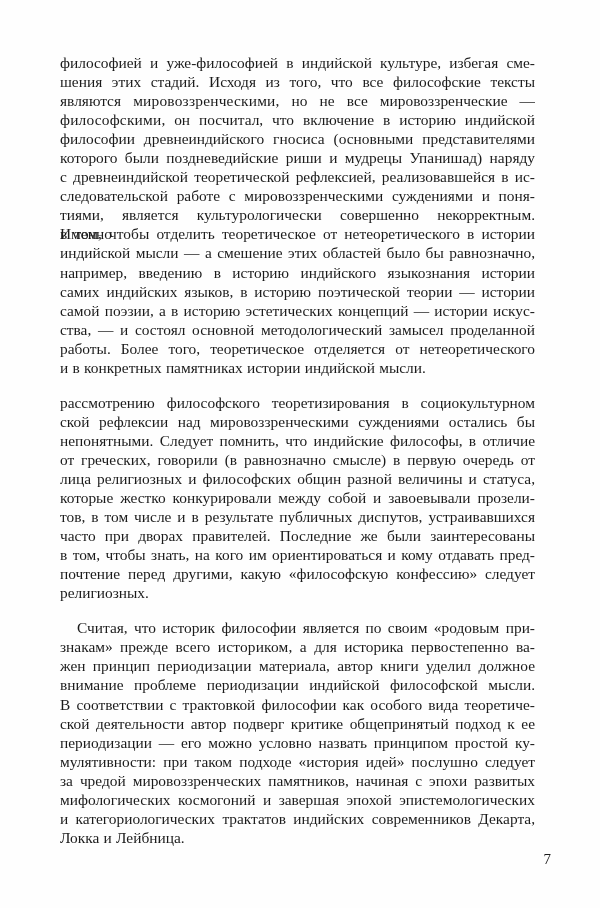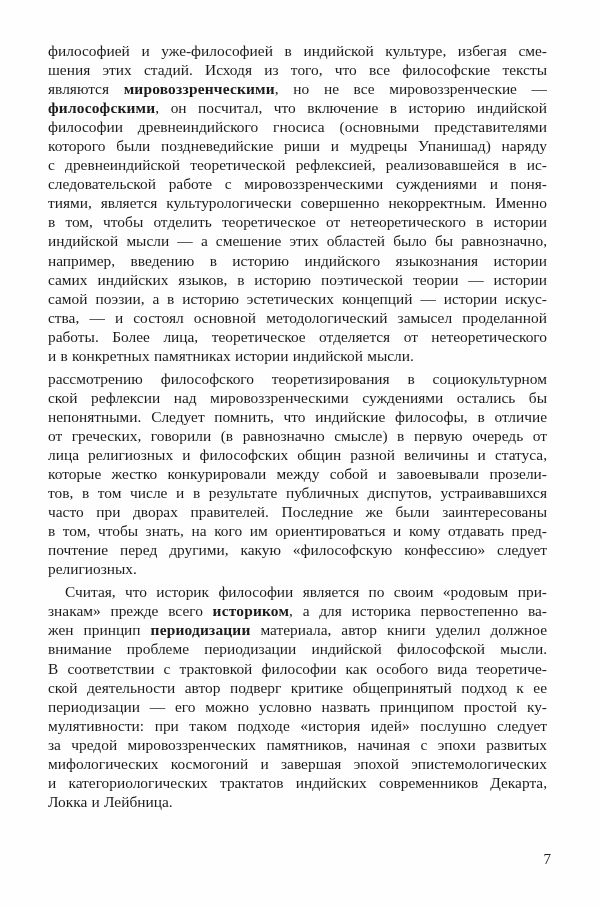--- a/index.html
+++ b/index.html
@@ -21,40 +21,40 @@
   .text-block {
     position: absolute;
     left: 44px;
     top: 37px;
     width: 507px;
     font-size: 15.4px;
     line-height: 19.05px;
     -webkit-font-smoothing: antialiased;
   }
   .para {
-    margin: 4px;
+    margin: 16px;
     padding: 0;
   }
   .line {
     text-align: justify;
     text-align-last: justify;
     height: 19.05px;
     overflow: visible;
     white-space: normal;
     word-spacing: 0.4px;
   }
   .line.last {
     text-align: center;
     text-align-last: left;
   }
   .line.indent {
     text-indent: 17px;
   }
   .bold {
-    font-weight: 700;
+    font-weight: 400;
     letter-spacing: 0.2px;
   }
   .page-number {
     position: absolute;
     left: 44px;
     top: 850px;
     width: 507px;
     text-align: right;
     font-size: 15px;
     line-height: 19px;
@@ -76,21 +76,21 @@
         <div class="line"><span>которого были поздневедийские риши и мудрецы Упанишад) наряду</span></div>
         <div class="line"><span>с древнеиндийской теоретической рефлексией, реализовавшейся в ис-</span></div>
         <div class="line"><span>следовательской работе с мировоззренческими суждениями и поня-</span></div>
         <div class="line"><span>тиями, является культурологически совершенно некорректным. Именно</span></div>
         <div class="line"><span>в том, чтобы отделить теоретическое от нетеоретического в истории</span></div>
         <div class="line"><span>индийской мысли — а смешение этих областей было бы равнозначно,</span></div>
         <div class="line"><span>например, введению в историю индийского языкознания истории</span></div>
         <div class="line"><span>самих индийских языков, в историю поэтической теории — истории</span></div>
         <div class="line"><span>самой поэзии, а в историю эстетических концепций — истории искус-</span></div>
         <div class="line"><span>ства, — и состоял основной методологический замысел проделанной</span></div>
-        <div class="line"><span>работы. Более лица, теоретическое отделяется от нетеоретического</span></div>
+        <div class="line"><span>работы. Более того, теоретическое отделяется от нетеоретического</span></div>
         <div class="line last"><span>и в конкретных памятниках истории индийской мысли.</span></div>
       </div>
       <div class="para">
         <div class="line"><span>рассмотрению философского теоретизирования в социокультурном</span></div>
         <div class="line"><span>ской рефлексии над мировоззренческими суждениями остались бы</span></div>
         <div class="line"><span>непонятными. Следует помнить, что индийские философы, в отличие</span></div>
         <div class="line"><span>от греческих, говорили (в равнозначно смысле) в первую очередь от</span></div>
         <div class="line"><span>лица религиозных и философских общин разной величины и статуса,</span></div>
         <div class="line"><span>которые жестко конкурировали между собой и завоевывали прозели-</span></div>
         <div class="line"><span>тов, в том числе и в результате публичных диспутов, устраивавшихся</span></div>

